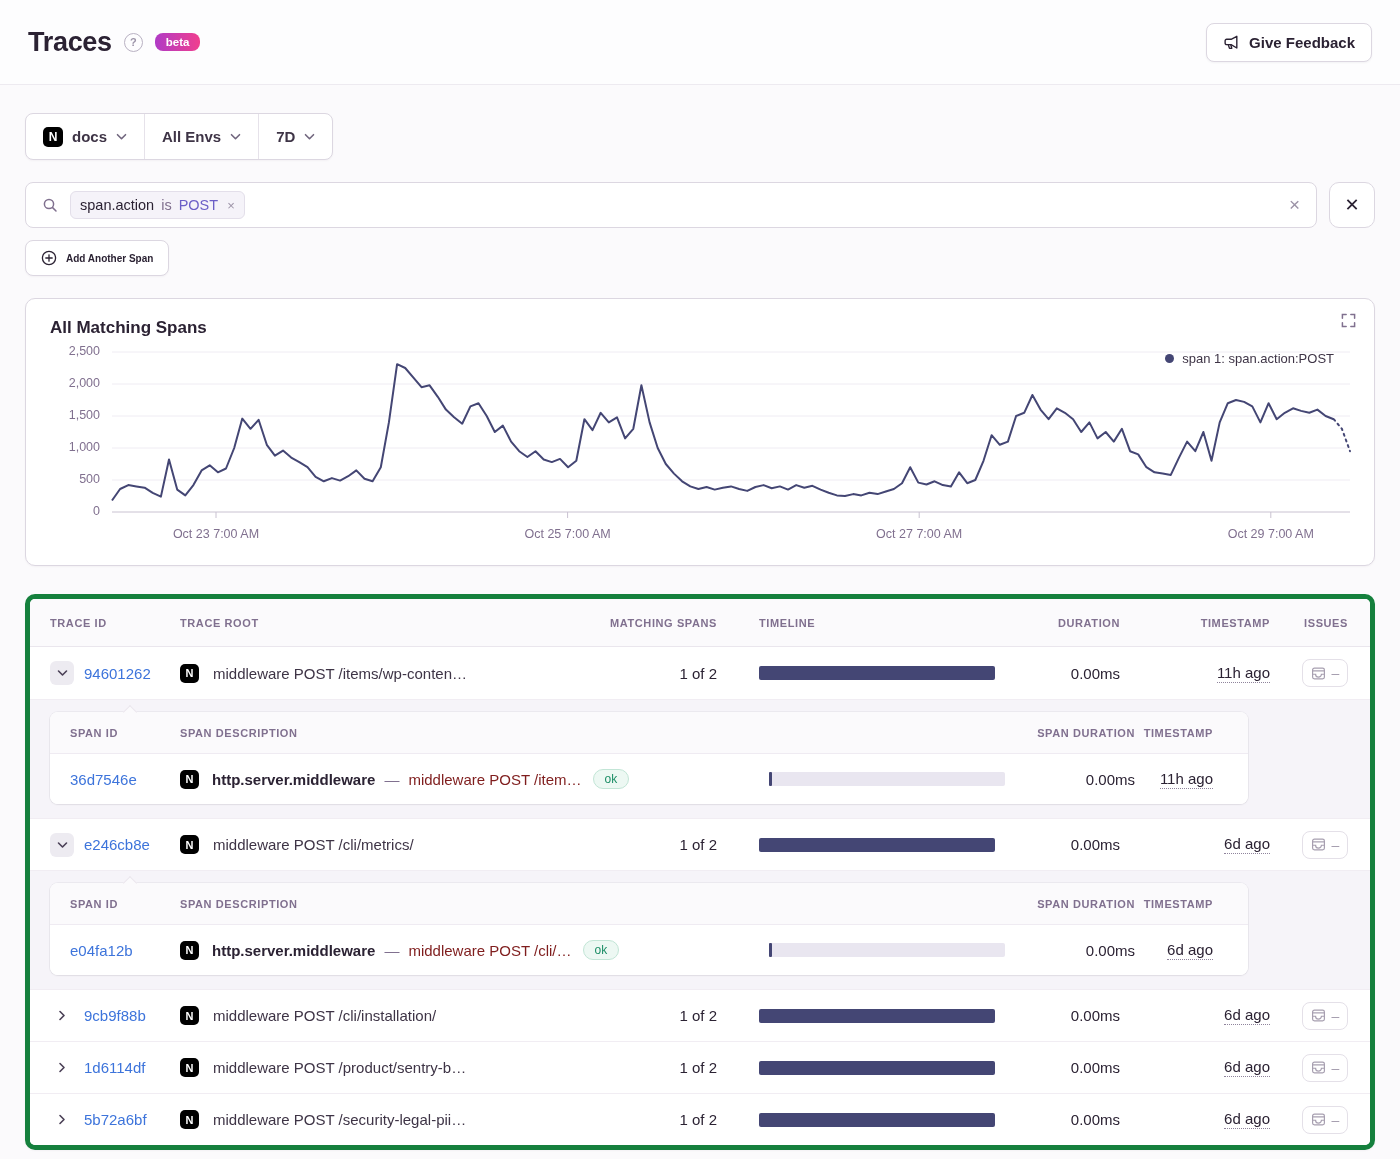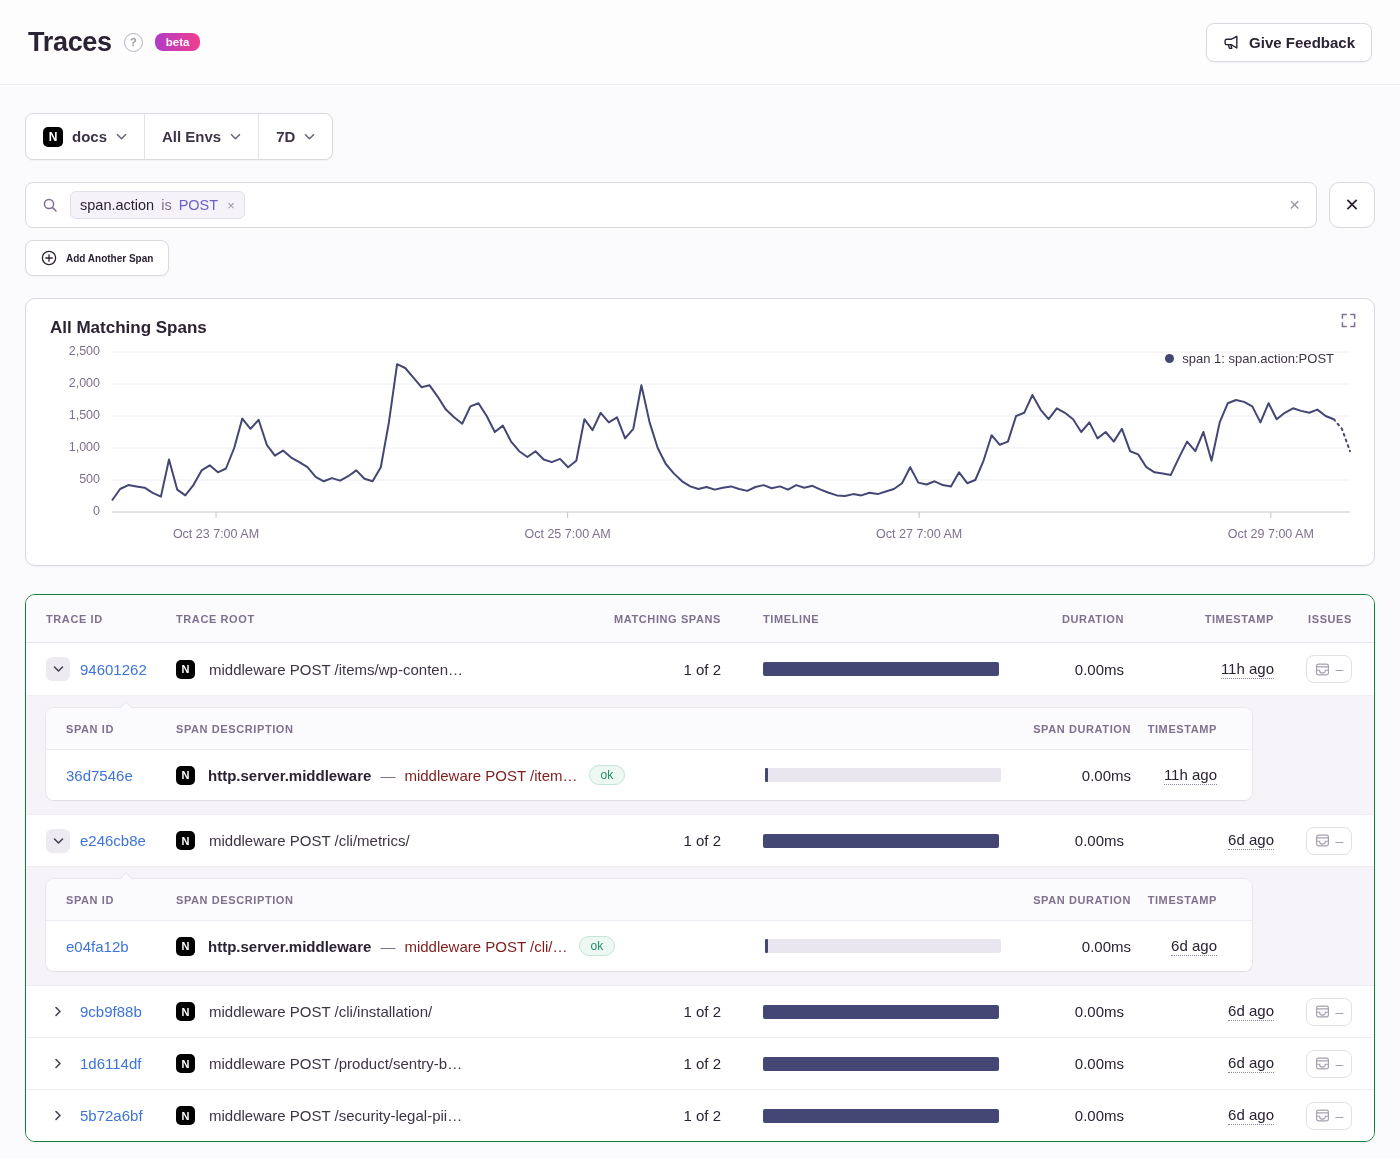--- a/index.html
+++ b/index.html
@@ -66,21 +66,21 @@
   .legend .dot { width:9px; height:9px; border-radius:50%; background:var(--line); }
   .plot-row { display:flex; margin-top:14px; }
   .y-axis { width:62px; position:relative; height:160px; flex:none; }
   .ylab { position:absolute; right:12px; font-size:12.5px; color:#80708F; }
   .plot { flex:1; min-width:0; }
   .plot svg { display:block; overflow:visible; }
   .x-axis { margin-left:62px; position:relative; height:30px; }
   .xlab { position:absolute; top:9px; transform:translateX(-50%); font-size:12.5px; color:#80708F; white-space:nowrap; }
 
   
-  .table-panel { margin-top:28px; background:#fff; border:1px solid #15803d; border-radius:10px;
+  .table-panel { margin-top:28px; background:#fff; border:5px solid #15803d; border-radius:10px;
     overflow:hidden; box-shadow:0 1px 2px rgba(43,34,51,.04); }
   .trace-grid { display:grid; grid-template-columns:150px minmax(0,1fr) 140px 290px 105px 150px 100px; align-items:center; }
   .thead { height:48px; background:#FBFAFC; border-bottom:1px solid #EAE6ED; }
   .hcell { font-size:11px; font-weight:700; letter-spacing:.6px; color:#80708F; text-transform:uppercase; }
   .pl20 { padding-left:20px; } .pl34 { padding-left:34px; }
   .right { text-align:right; }
   .pr8 { padding-right:8px; } .pr22 { padding-right:22px; } .pr35 { padding-right:35px; }
   .trace-row { height:52px; background:#fff; }
   .trace-row + .trace-row, .sub-wrap + .trace-row { border-top:1px solid #F1EDF3; }
   .cell { min-width:0; font-size:15px; color:#2B2233; }

